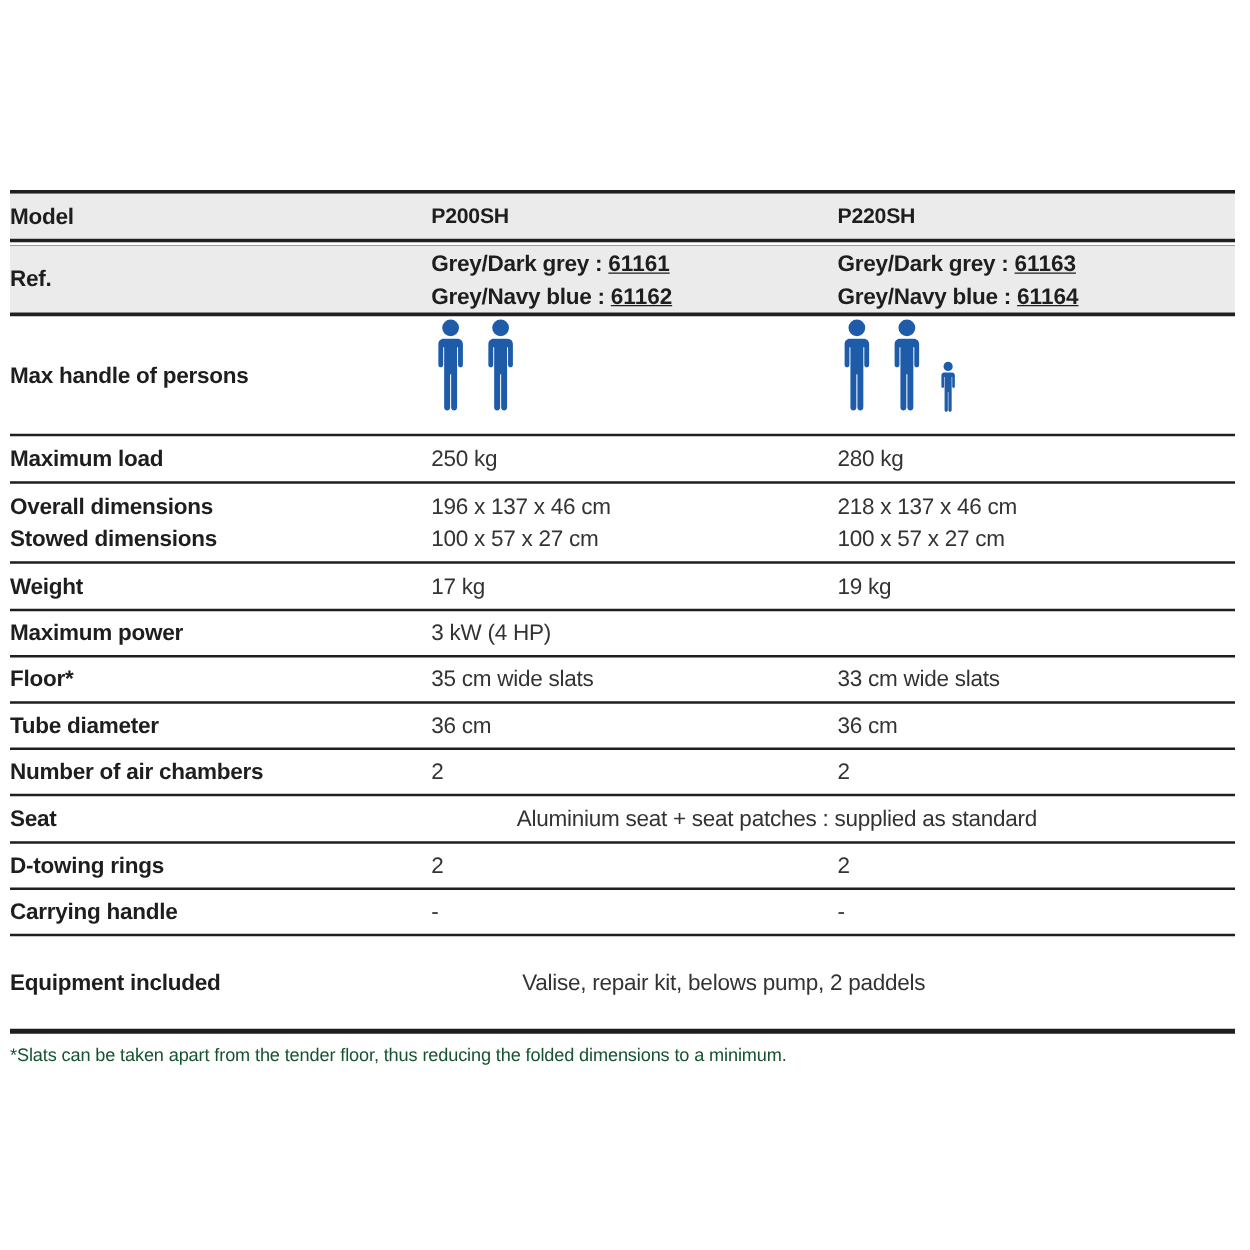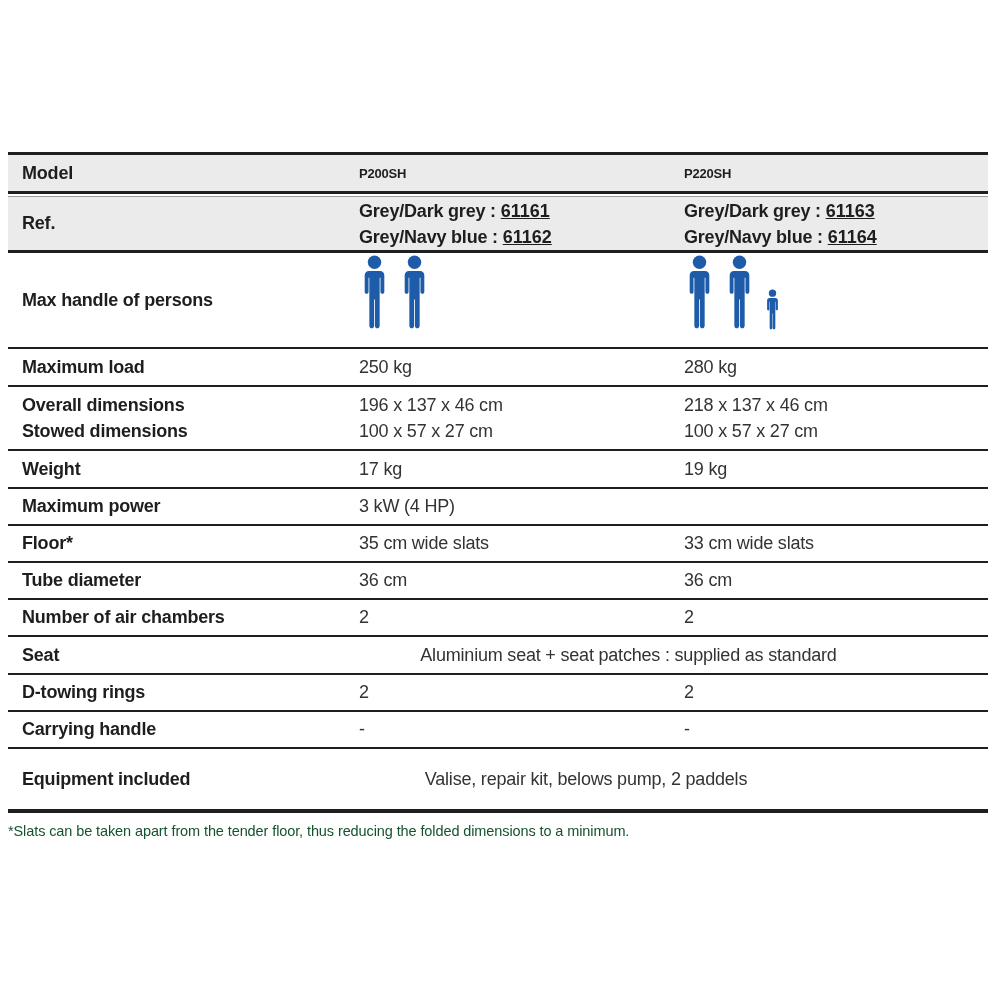--- a/index.html
+++ b/index.html
@@ -12,27 +12,27 @@
   .sheet{position:absolute;left:8px;top:152px;width:980px;}
   .rule{background:#1f1f1f;width:100%;}
   .r2{height:2px}.r3{height:3px}.r4{height:4px}
   .rule-thin{height:1px;background:#9a9a9a;width:100%;}
   .gap2{height:2px;background:#ffffff;}
   .row{
     display:grid;
     grid-template-columns:337px 325px 1fr;
     align-items:center;
   }
-  .row > div{padding-left:14px;box-sizing:border-box;}
+  .row > div{box-sizing:border-box;}
   .grey{background:#ebebeb;}
   .h36{height:36px}.h53{height:53px}.h94{height:94px}
-  .h36r{height:36px}.h35{height:35px}.h62{height:62px}.h63{height:60px}
+  .h36r{height:36px}.h35{height:35px}.h62{height:62px}.h63{height:74px}
   .lbl{font-weight:700;font-size:18px;color:#1e1e1e;}
   .val{font-weight:400;font-size:18px;color:#333333;}
-  .model{font-weight:700;font-size:13px;}
+  .model{font-weight:700;font-size:17px;}
   .reftxt{font-weight:700;font-size:18px;line-height:26px;}
   .reftxt b{font-weight:700;letter-spacing:0;text-decoration:underline;}
   .two-line{line-height:26px;}
   .persons-cell{
     display:flex;align-items:flex-end;gap:9px;
     height:100%;padding-bottom:14px;
   }
   .span-center{grid-column:2/4;text-align:center;}
   .seat-pad{padding-right:90px;}
   .equip-pad{padding-right:175px;}

